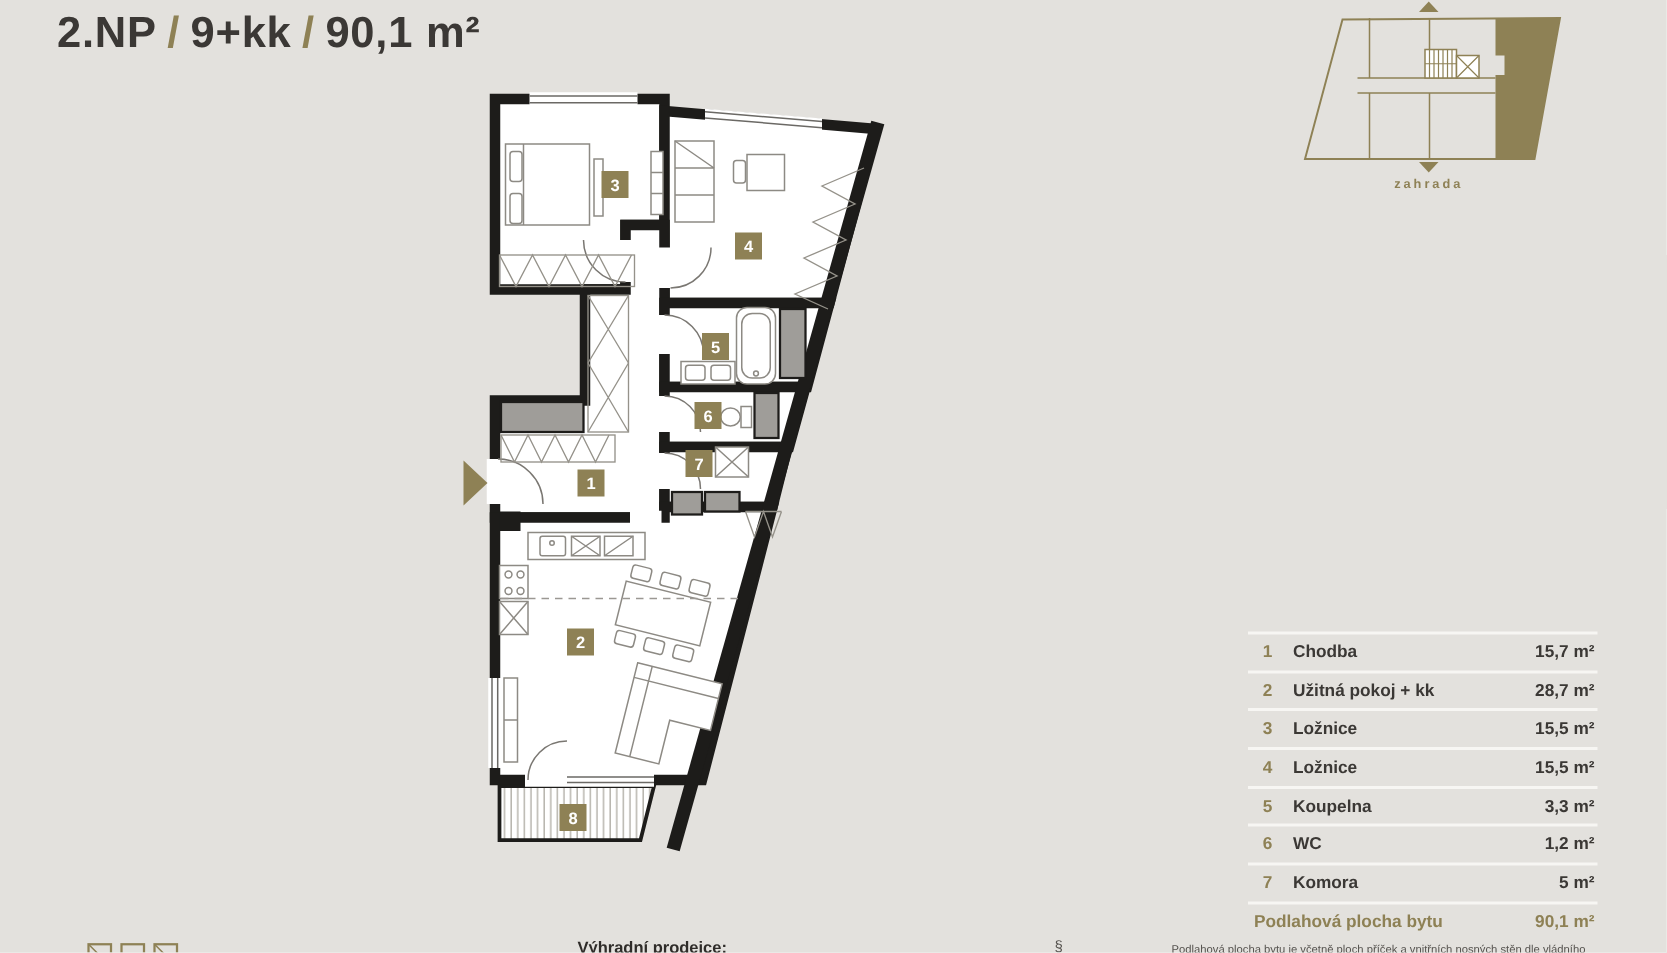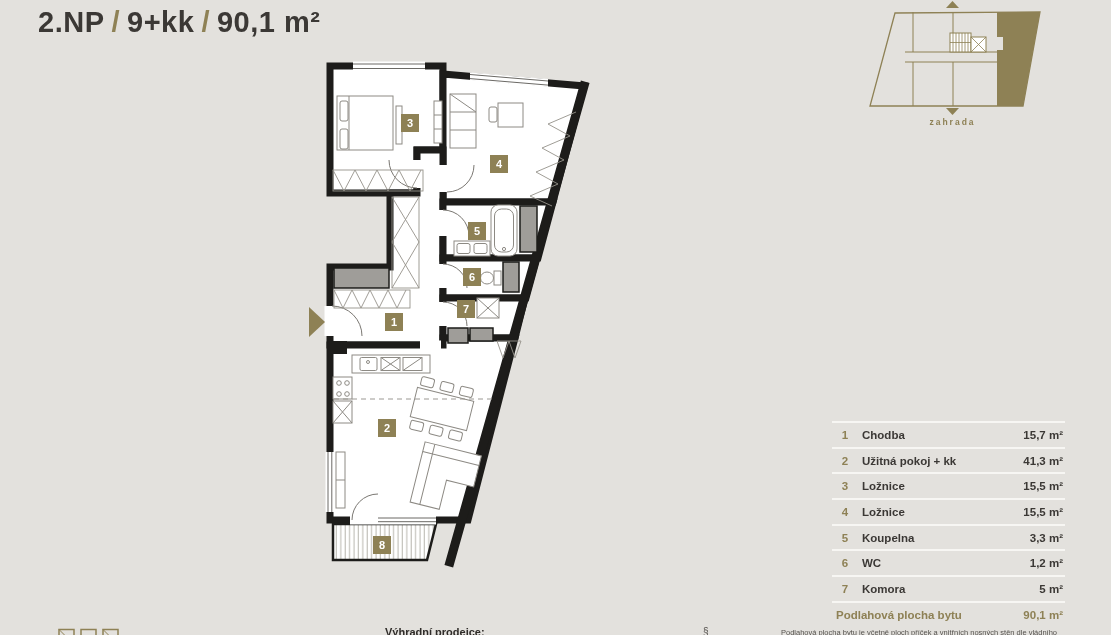--- a/index.html
+++ b/index.html
@@ -249,21 +249,21 @@
 
   <div class="legend">
     <div class="lrow">
       <span class="num">1</span>
       <span class="name">Chodba</span>
       <span class="val">15,7 m²</span>
     </div>
     <div class="lrow">
       <span class="num">2</span>
       <span class="name">Užitná pokoj + kk</span>
-      <span class="val">41,3 m²</span>
+      <span class="val">28,7 m²</span>
     </div>
     <div class="lrow">
       <span class="num">3</span>
       <span class="name">Ložnice</span>
       <span class="val">15,5 m²</span>
     </div>
     <div class="lrow">
       <span class="num">4</span>
       <span class="name">Ložnice</span>
       <span class="val">15,5 m²</span>

